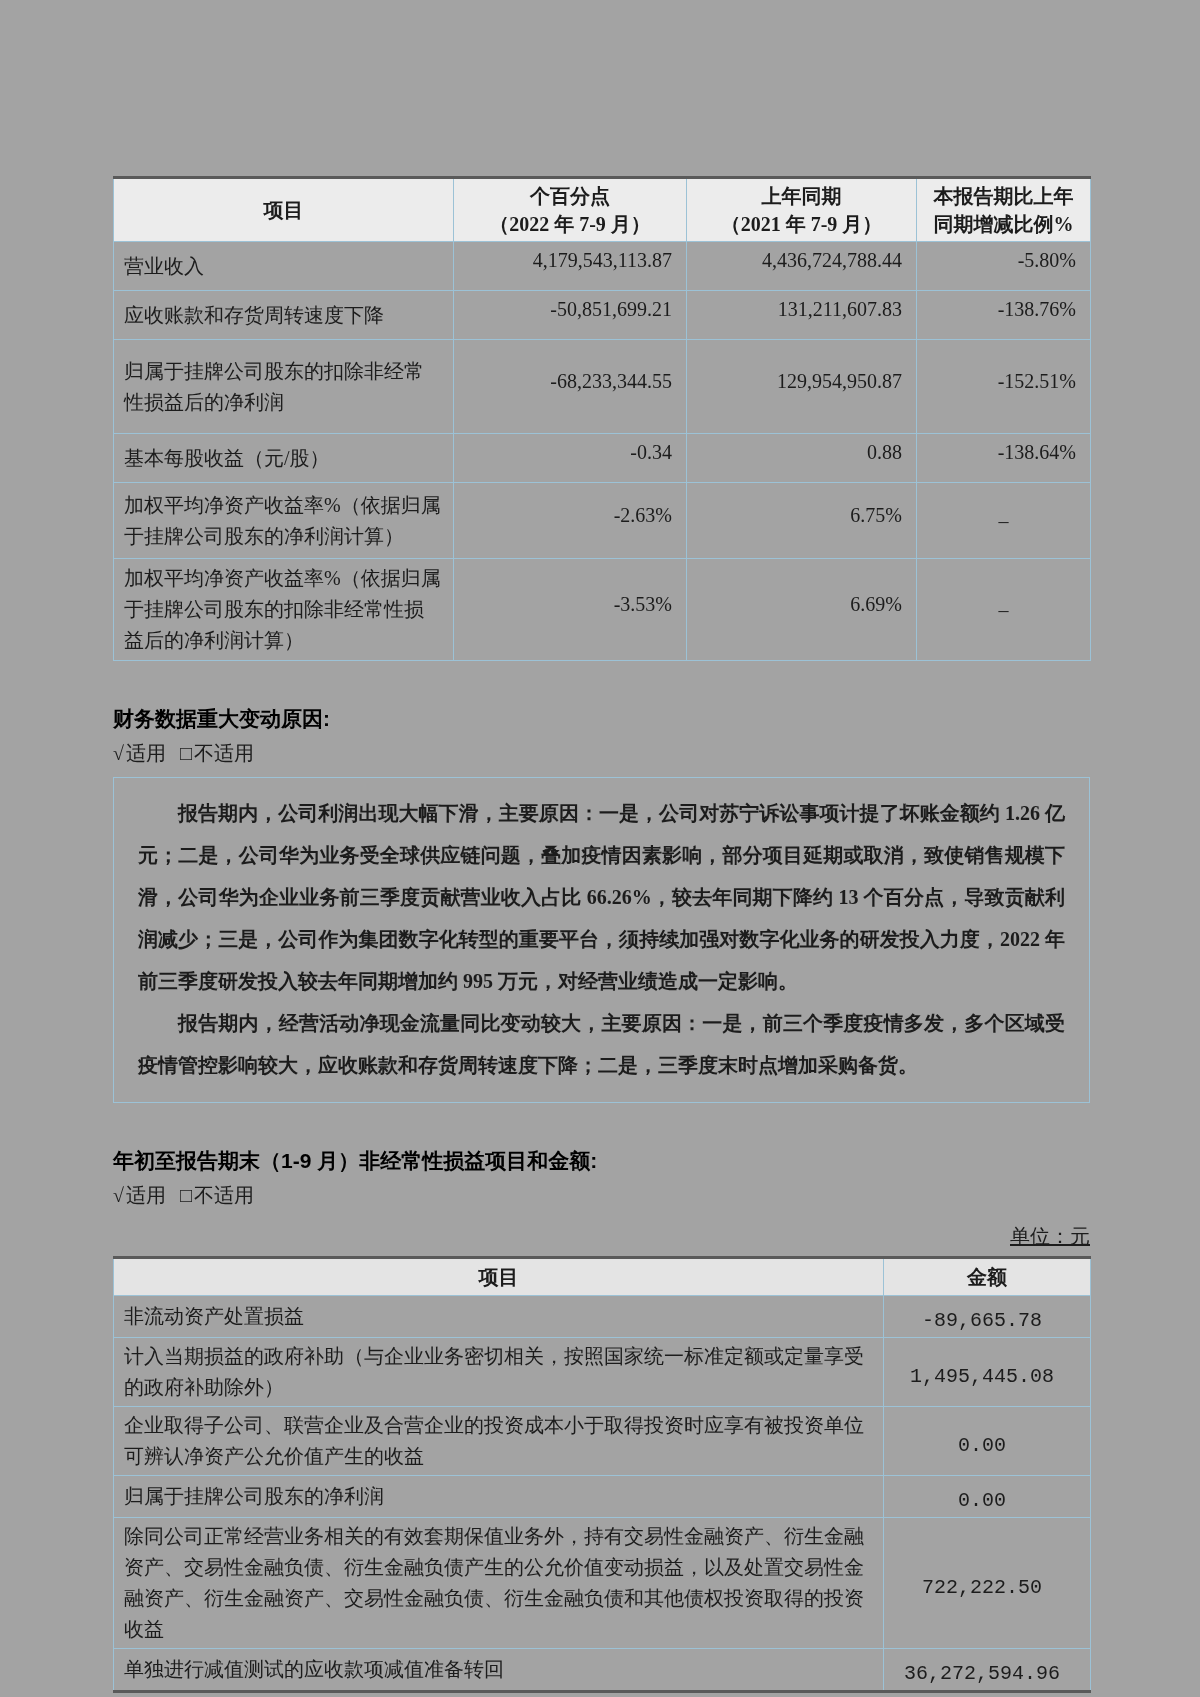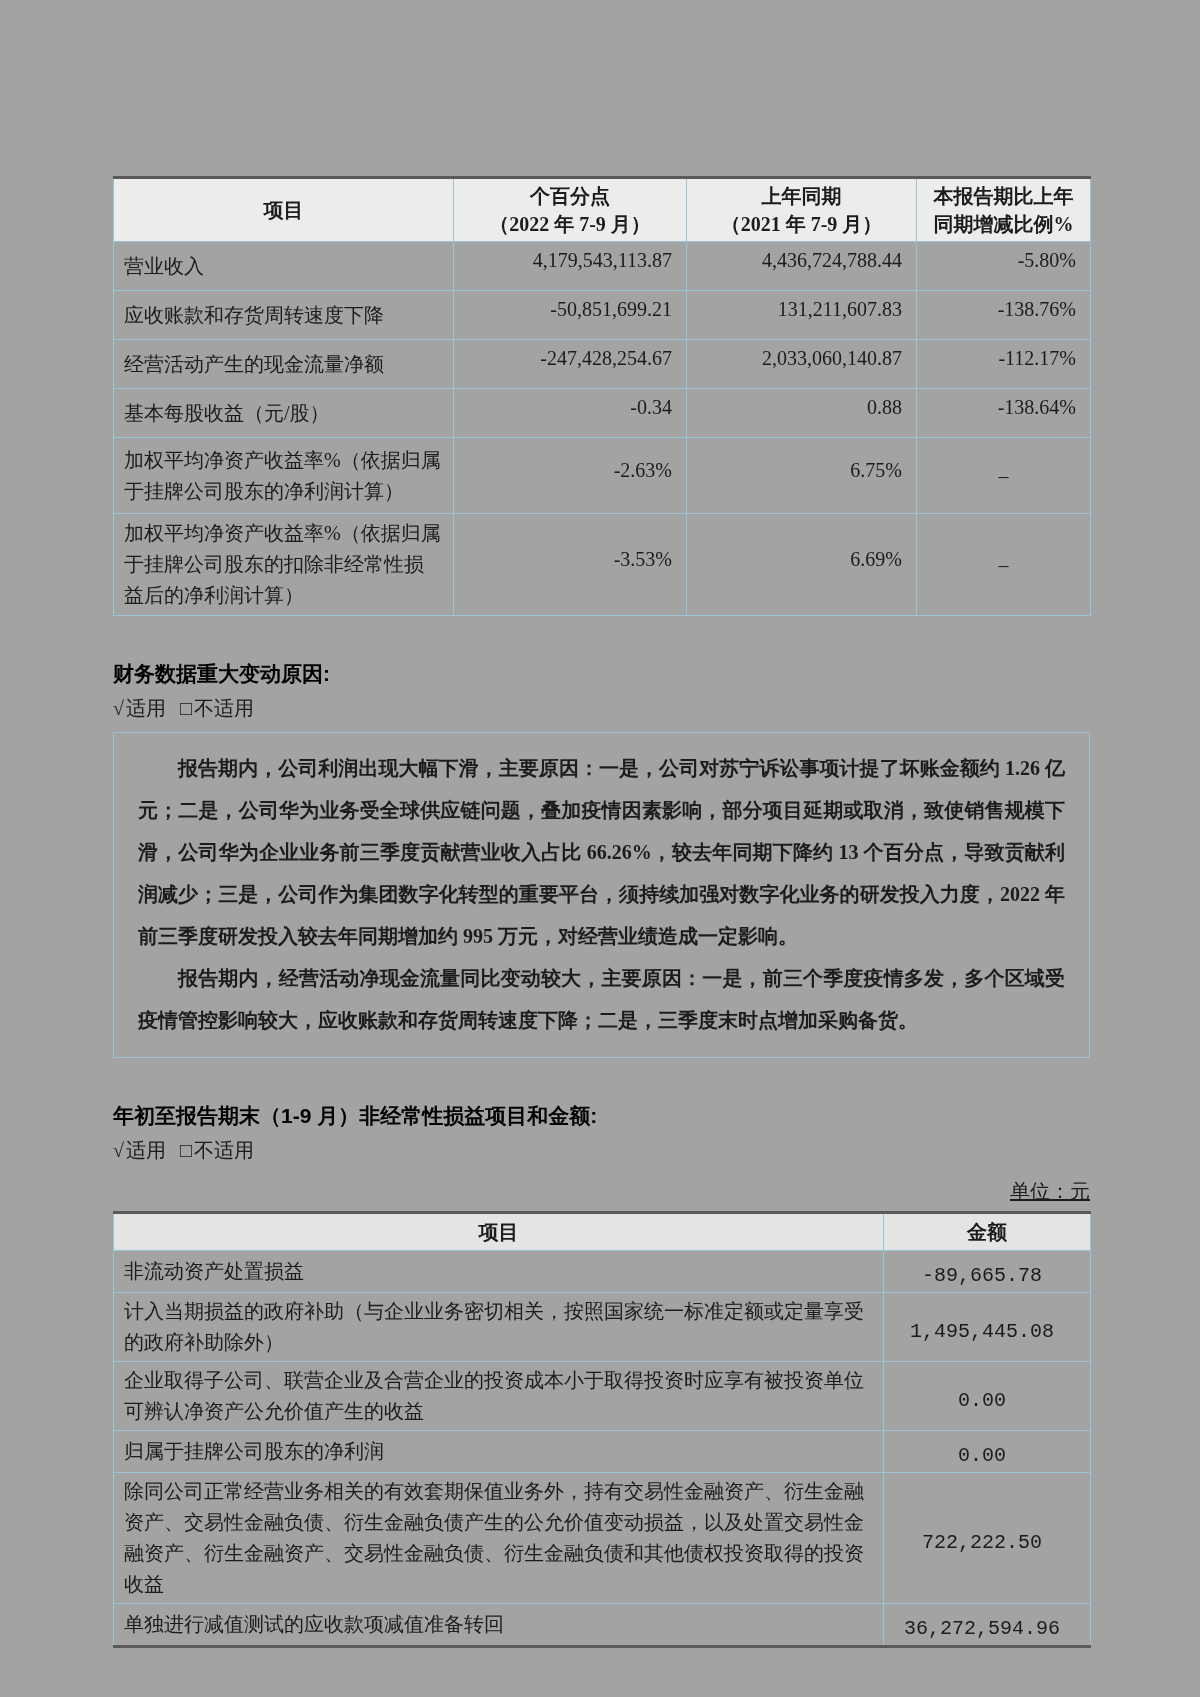--- a/index.html
+++ b/index.html
@@ -99,25 +99,25 @@
         <td class="val">4,179,543,113.87</td>
         <td class="val">4,436,724,788.44</td>
         <td class="val">-5.80%</td>
       </tr>
       <tr class="h1">
         <td class="lbl">应收账款和存货周转速度下降</td>
         <td class="val">-50,851,699.21</td>
         <td class="val">131,211,607.83</td>
         <td class="val">-138.76%</td>
       </tr>
-      <tr class="h1">
-        <td class="lbl">经营活动产生的现金流量净额</td>
-        <td class="val">-247,428,254.67</td>
-        <td class="val">2,033,060,140.87</td>
-        <td class="val">-112.17%</td>
+      <tr class="h2">
+        <td class="lbl">归属于挂牌公司股东的扣除非经常性损益后的净利润</td>
+        <td class="val">-68,233,344.55</td>
+        <td class="val">129,954,950.87</td>
+        <td class="val">-152.51%</td>
       </tr>
       <tr class="h1">
         <td class="lbl">基本每股收益（元/股）</td>
         <td class="val">-0.34</td>
         <td class="val">0.88</td>
         <td class="val">-138.64%</td>
       </tr>
       <tr class="h3">
         <td class="lbl">加权平均净资产收益率%（依据归属于挂牌公司股东的净利润计算）</td>
         <td class="val">-2.63%</td>

